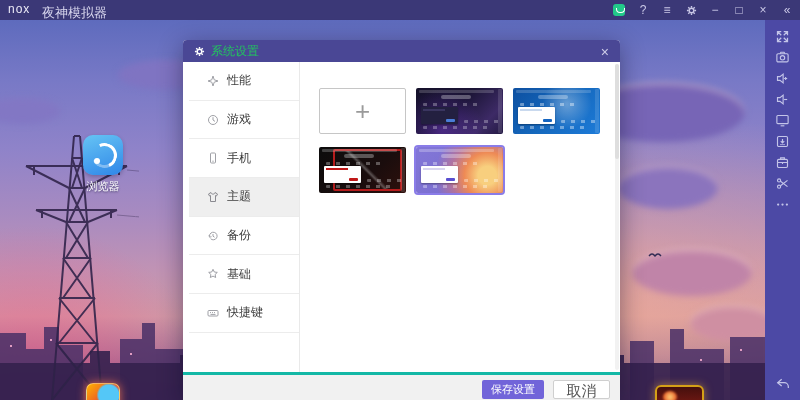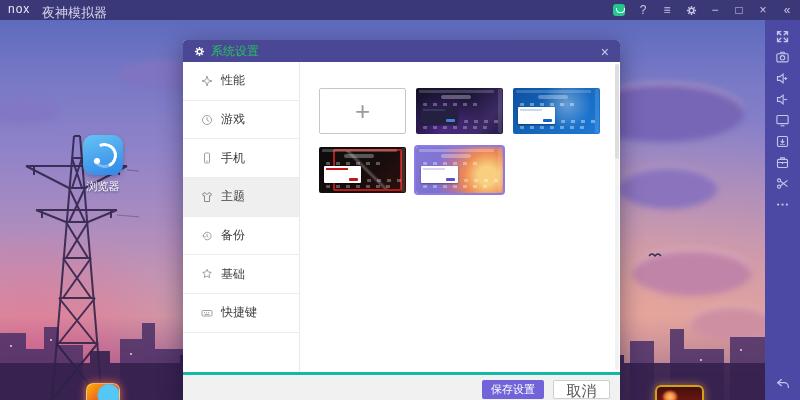--- a/index.html
+++ b/index.html
@@ -72,21 +72,21 @@
   .sb-icon svg{display:block;}
   .sb-back{margin-top:auto;margin-bottom:6px;}
 
   
   .dialog{position:absolute;left:183px;top:40px;width:437px;height:360px;background:#fff;z-index:60;
     border-radius:4px 4px 0 0;box-shadow:0 6px 24px rgba(10,8,40,.45);overflow:hidden;}
   .dlg-header{position:absolute;left:0;top:0;width:100%;height:22px;background:#4a4795;
     display:flex;align-items:center;padding-left:11px;box-sizing:border-box;gap:6px;}
   .dlg-title{color:#22c55e;font-size:12px;}
   .dlg-close{position:absolute;right:9px;top:2px;color:#cfcde8;font-size:14px;cursor:pointer;padding:2px;}
-  .dlg-menu{position:absolute;left:0;top:22px;width:117px;bottom:28px;background:#fff;border-right:1px solid #e9e9e9;box-sizing:border-box;}
+  .dlg-menu{position:absolute;left:0;top:22px;width:117px;bottom:28px;background:#fff;border-right:1px solid #e9e9e9;box-sizing:border-box;padding-left:6px;}
   .menu-item{height:38.7px;display:flex;align-items:center;gap:8px;padding-left:17px;
     border-bottom:1px solid #ececec;cursor:pointer;box-sizing:border-box;}
   .menu-item .mi-icon{width:13px;height:13px;display:flex;align-items:center;justify-content:center;}
   .menu-item span{font-size:12px;color:#3c3c3c;}
   .menu-item.selected{background:#efefef;}
   .dlg-content{position:absolute;left:118px;right:0;top:22px;bottom:28px;background:#fff;}
   .dlg-footer{position:absolute;left:0;bottom:0;width:100%;height:28px;background:#f1f1f1;border-top:3px solid #14b8a6;box-sizing:border-box;}
   .btn-save{position:absolute;left:299px;top:-23px;width:62px;height:19px;background:#7164d9;color:#fff;
     font-size:11px;border:none;border-radius:2px;cursor:pointer;font-family:inherit;}
   .btn-cancel{position:absolute;left:370px;top:-23px;width:57px;height:19px;background:#fff;color:#555;

